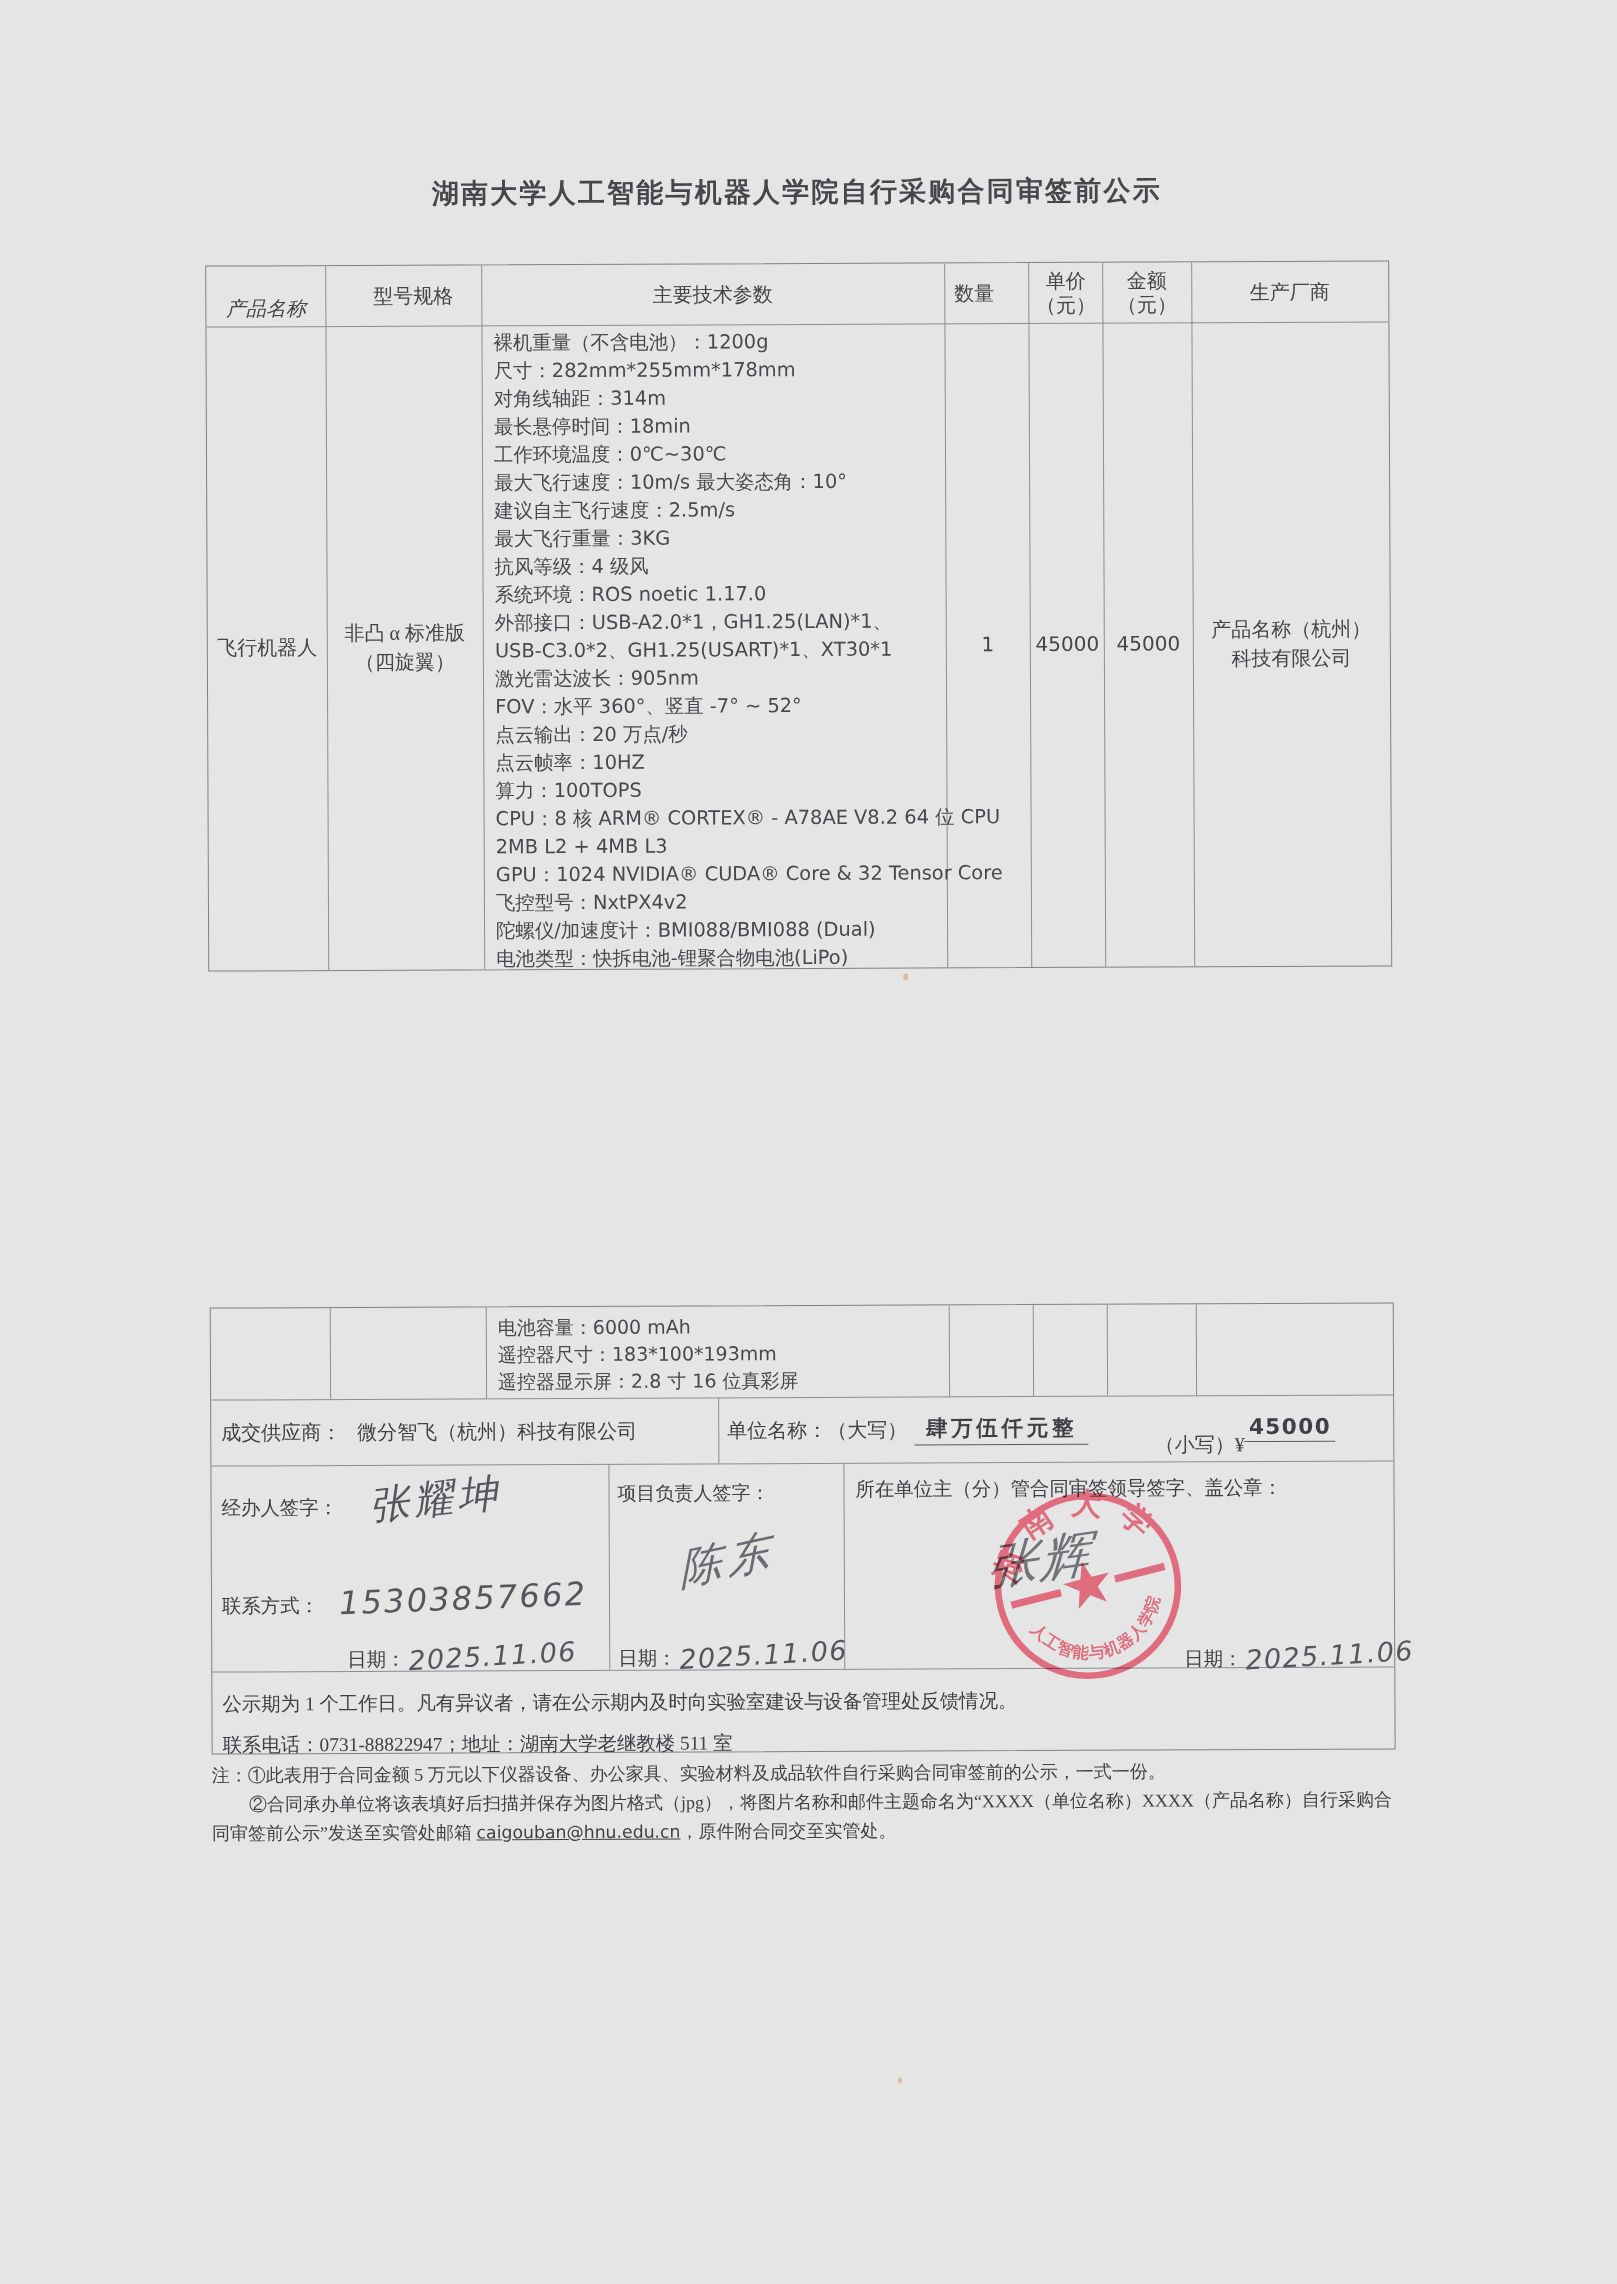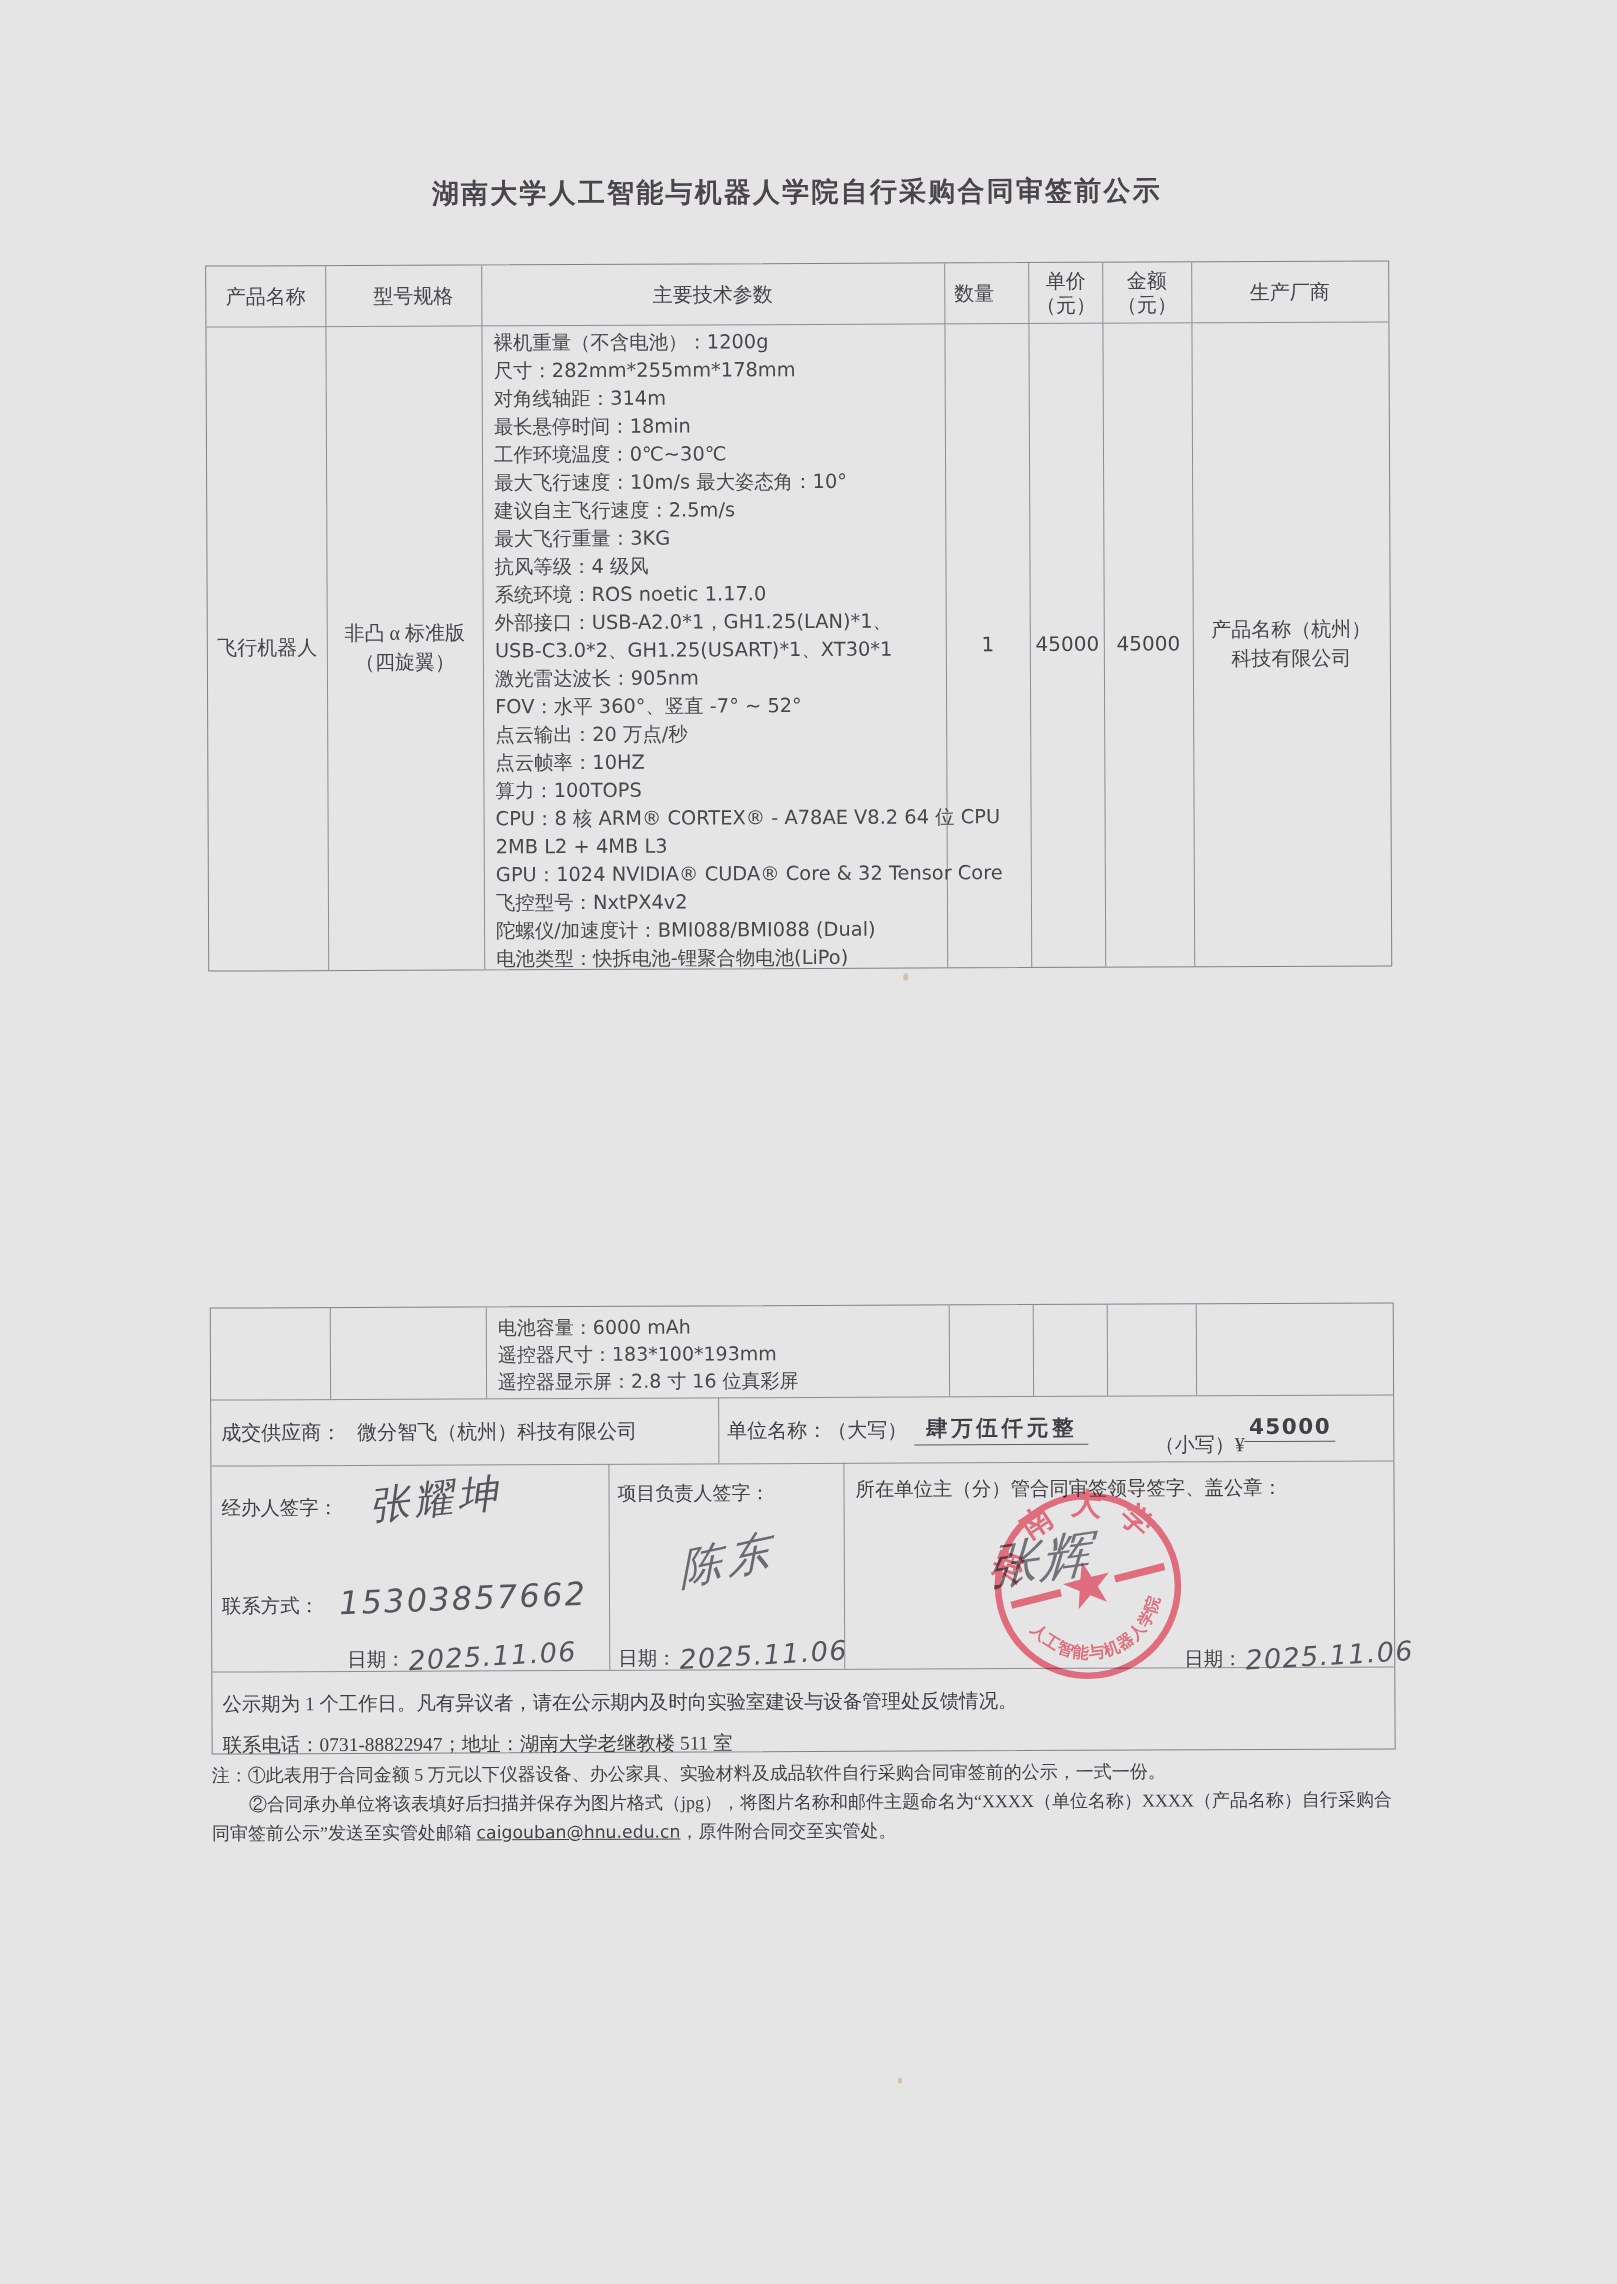--- a/index.html
+++ b/index.html
@@ -51,21 +51,21 @@
 
   <div class="tbl t1">
     <div class="vl" style="left:119px;top:0;bottom:0;"></div>
     <div class="vl" style="left:275px;top:0;bottom:0;"></div>
     <div class="vl" style="left:738px;top:0;bottom:0;"></div>
     <div class="vl" style="left:822px;top:0;bottom:0;"></div>
     <div class="vl" style="left:896px;top:0;bottom:0;"></div>
     <div class="vl" style="left:985px;top:0;bottom:0;"></div>
     <div class="hl" style="top:60px;"></div>
 
-    <div class="cell" style="left:0;width:119px;top:0;height:60px;">
+    <div class="cell" style="left:0;width:119px;top:12px;height:60px;font-style:italic;">
           <span>产品名称</span>
         </div>
     <div class="cell" style="left:119px;width:176px;top:0;height:60px;">
           <span>型号规格</span>
         </div>
     <div class="cell" style="left:275px;width:463px;top:0;height:60px;">
           <span>主要技术参数</span>
         </div>
     <div class="cell" style="left:738px;width:60px;top:0;height:60px;">
           <span>数量</span>

